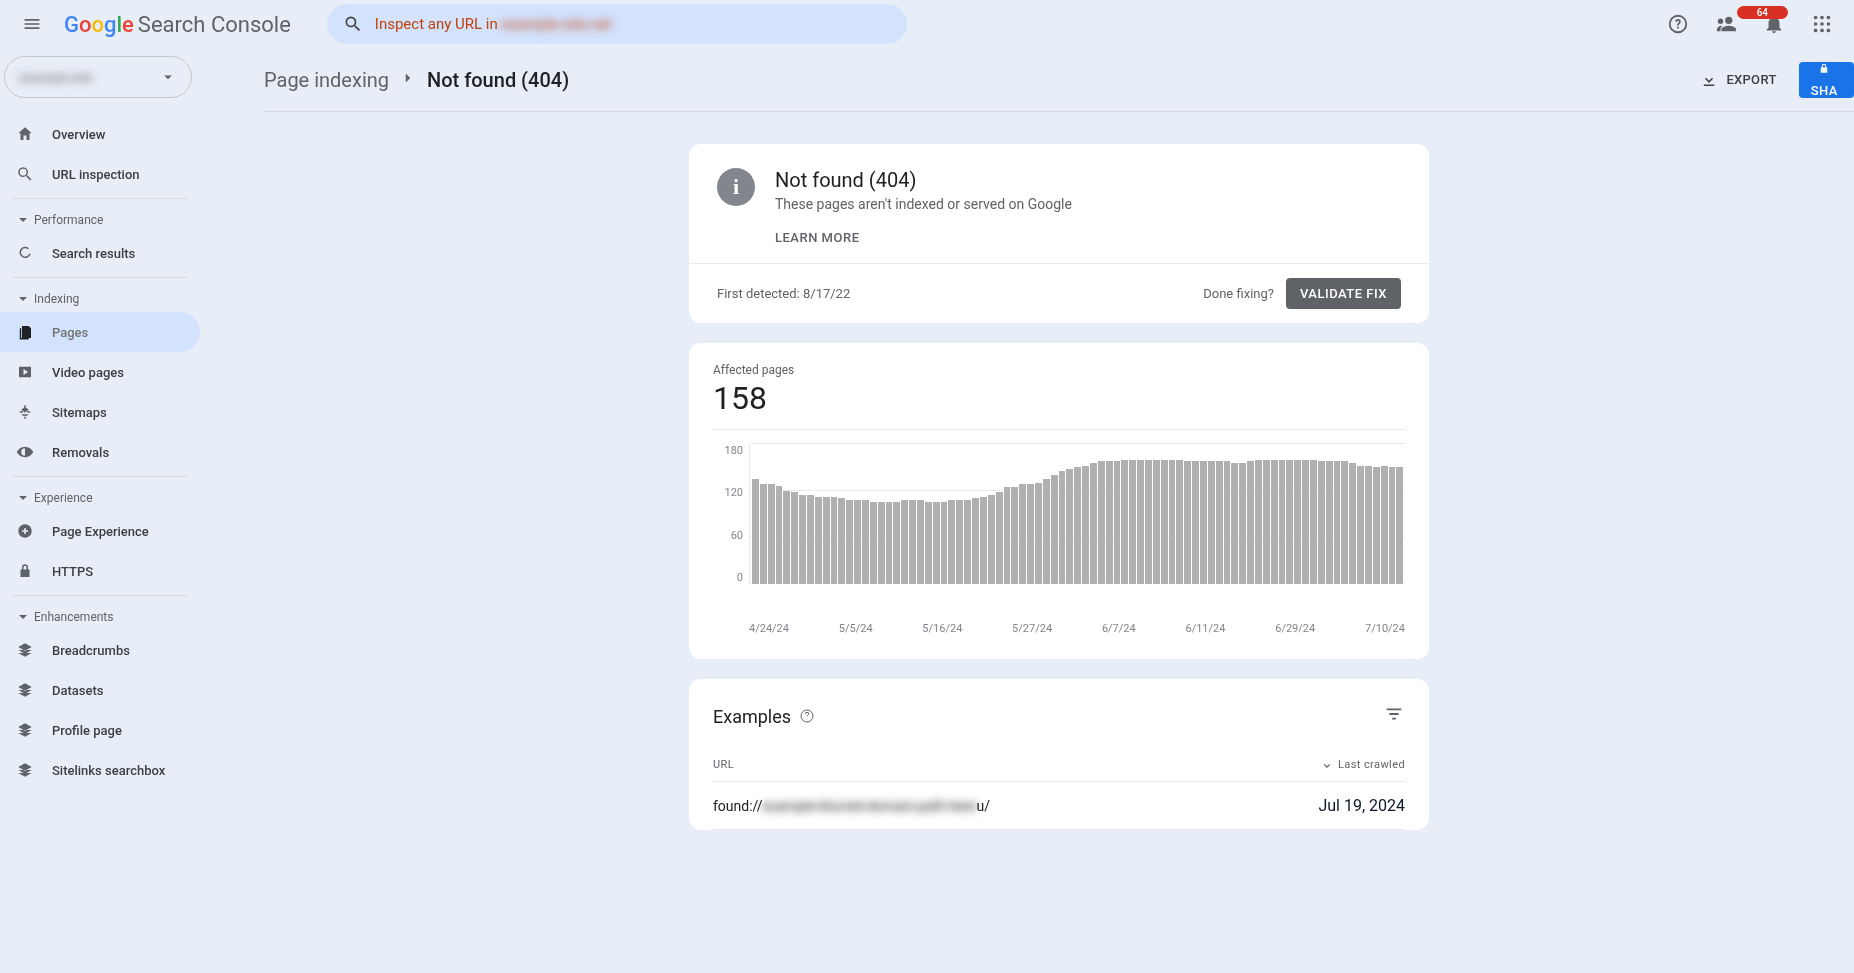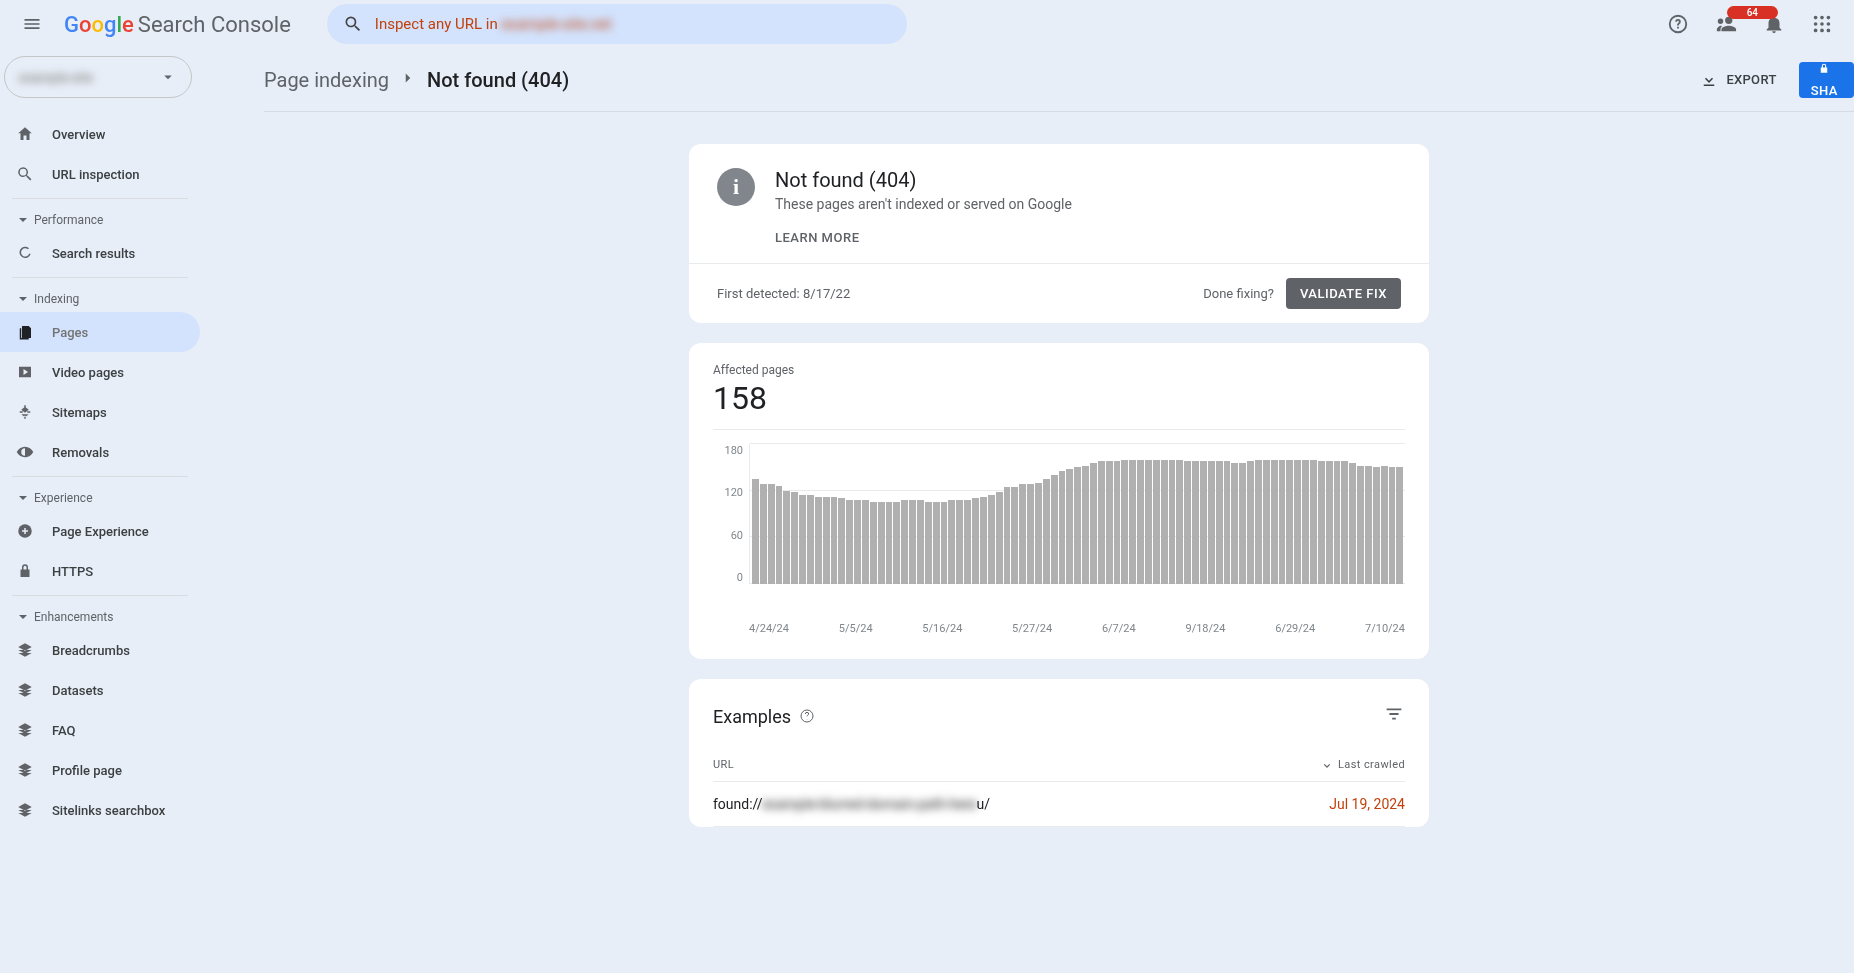--- a/index.html
+++ b/index.html
@@ -13,21 +13,21 @@
 .logo-text { font-size: 22px; color: #5f6368; }
 .google-logo { font-size: 22px; font-weight: 500; }
 .g1{color:#4285f4}.g2{color:#ea4335}.g3{color:#fbbc05}.g4{color:#4285f4}.g5{color:#34a853}.g6{color:#ea4335}
 .search-box { flex: 0 0 580px; margin-left: 24px; height: 40px; background: #d3e3fd; border-radius: 22px; display: flex; align-items: center; padding: 0 16px; gap: 12px; }
 .search-box svg { width: 20px; height: 20px; fill: #444; }
 .search-placeholder { color: #c2410c; font-size: 15px; }
 .header-spacer { flex: 1; }
 .header-icons { display: flex; align-items: center; gap: 8px; }
 .hicon { width: 40px; height: 40px; display: flex; align-items: center; justify-content: center; border-radius: 50%; cursor: pointer; position: relative; }
 .hicon svg { width: 22px; height: 22px; fill: #5f6368; }
-.badge { position: absolute; top: 2px; right: 16px; background: #d93025; color: #fff; font-size: 10px; font-weight: 500; padding: 1px 20px; border-radius: 8px; min-width: 16px; text-align: center; }
+.badge { position: absolute; top: 2px; right: 6px; background: #d93025; color: #fff; font-size: 10px; font-weight: 500; padding: 1px 20px; border-radius: 8px; min-width: 16px; text-align: center; }
 
 
 .layout { display: flex; }
 .sidebar { width: 200px; flex-shrink: 0; padding-right: 0; }
 .property-selector { margin: 8px 8px 16px 4px; height: 42px; border: 1px solid #c4c7c5; border-radius: 22px; display: flex; align-items: center; padding: 0 14px; cursor: pointer; justify-content: space-between; }
 .property-selector .blur { filter: blur(4px); color: #666; font-size: 13px; }
 .property-selector svg { width: 18px; height: 18px; fill: #5f6368; }
 .nav-item { height: 40px; display: flex; align-items: center; padding: 0 8px 0 16px; gap: 18px; cursor: pointer; border-radius: 0 20px 20px 0; font-size: 13px; font-weight: 500; color: #3c4043; }
 .nav-item.active { background: #d3e3fd; color: #737373; }
 .nav-item svg { width: 18px; height: 18px; fill: #5f6368; flex-shrink:0; }
@@ -82,21 +82,21 @@
 .ex-spacer { flex: 1; }
 .filter-btn svg { width: 22px; height: 22px; fill: #5f6368; }
 .filter-btn { cursor: pointer; }
 .table-head { display: flex; align-items: center; font-size: 11px; color: #5f6368; letter-spacing: 0.4px; padding-bottom: 10px; border-bottom: 1px solid #e8eaed; }
 .th-url { flex: 1; }
 .th-crawled { display: flex; align-items: center; gap: 4px; }
 .th-crawled svg { width: 14px; height: 14px; fill: #5f6368; }
 .table-row { display: flex; align-items: center; padding: 14px 0; border-bottom: 1px solid #e8eaed; font-size: 14px; }
 .td-url { flex: 1; color: #202124; }
 .td-url .blur2 { filter: blur(4px); }
-.td-date { color: #c2410c; font-size: 14px; }
+.td-date { color: #0f172a; font-size: 16px; }
 </style>
 </head>
 <body>
 
 <div class="header">
   <div class="menu-btn">
     <svg viewBox="0 0 24 24">
         <path d="M3 6h18v2H3zm0 5h18v2H3zm0 5h18v2H3z"></path>
       </svg>
   </div>
@@ -244,26 +244,20 @@
         <svg viewBox="0 0 24 24">
           <path d="M12 3l9 5-9 5-9-5zm-9 9l9 5 9-5m-18 4l9 5 9-5"></path>
         </svg>
         <span>Breadcrumbs</span>
       </div>
     <div class="nav-item">
         <svg viewBox="0 0 24 24">
           <path d="M12 3l9 5-9 5-9-5zm-9 9l9 5 9-5m-18 4l9 5 9-5"></path>
         </svg>
         <span>Datasets</span>
-      </div>
-    <div class="nav-item">
-        <svg viewBox="0 0 24 24">
-          <path d="M12 3l9 5-9 5-9-5zm-9 9l9 5 9-5m-18 4l9 5 9-5"></path>
-        </svg>
-        <span>FAQ</span>
       </div>
     <div class="nav-item">
         <svg viewBox="0 0 24 24">
           <path d="M12 3l9 5-9 5-9-5zm-9 9l9 5 9-5m-18 4l9 5 9-5"></path>
         </svg>
         <span>Profile page</span>
       </div>
     <div class="nav-item">
         <svg viewBox="0 0 24 24">
           <path d="M12 3l9 5-9 5-9-5zm-9 9l9 5 9-5m-18 4l9 5 9-5"></path>
@@ -413,21 +407,21 @@
               <div class="bar" style="height: 83.3333%;"></div>
             </div>
         </div>
       </div>
       <div class="x-axis" id="x-axis">
           <div>4/24/24</div>
           <div>5/5/24</div>
           <div>5/16/24</div>
           <div>5/27/24</div>
           <div>6/7/24</div>
-          <div>9/18/24</div>
+          <div>6/11/24</div>
           <div>6/29/24</div>
           <div>7/10/24</div>
         </div>
     </div>
 
     <div class="examples-card">
       <div class="examples-head">
         <span class="examples-title">Examples</span>
         <svg class="help" viewBox="0 0 24 24">
             <circle cx="12" cy="12" r="9"></circle>

